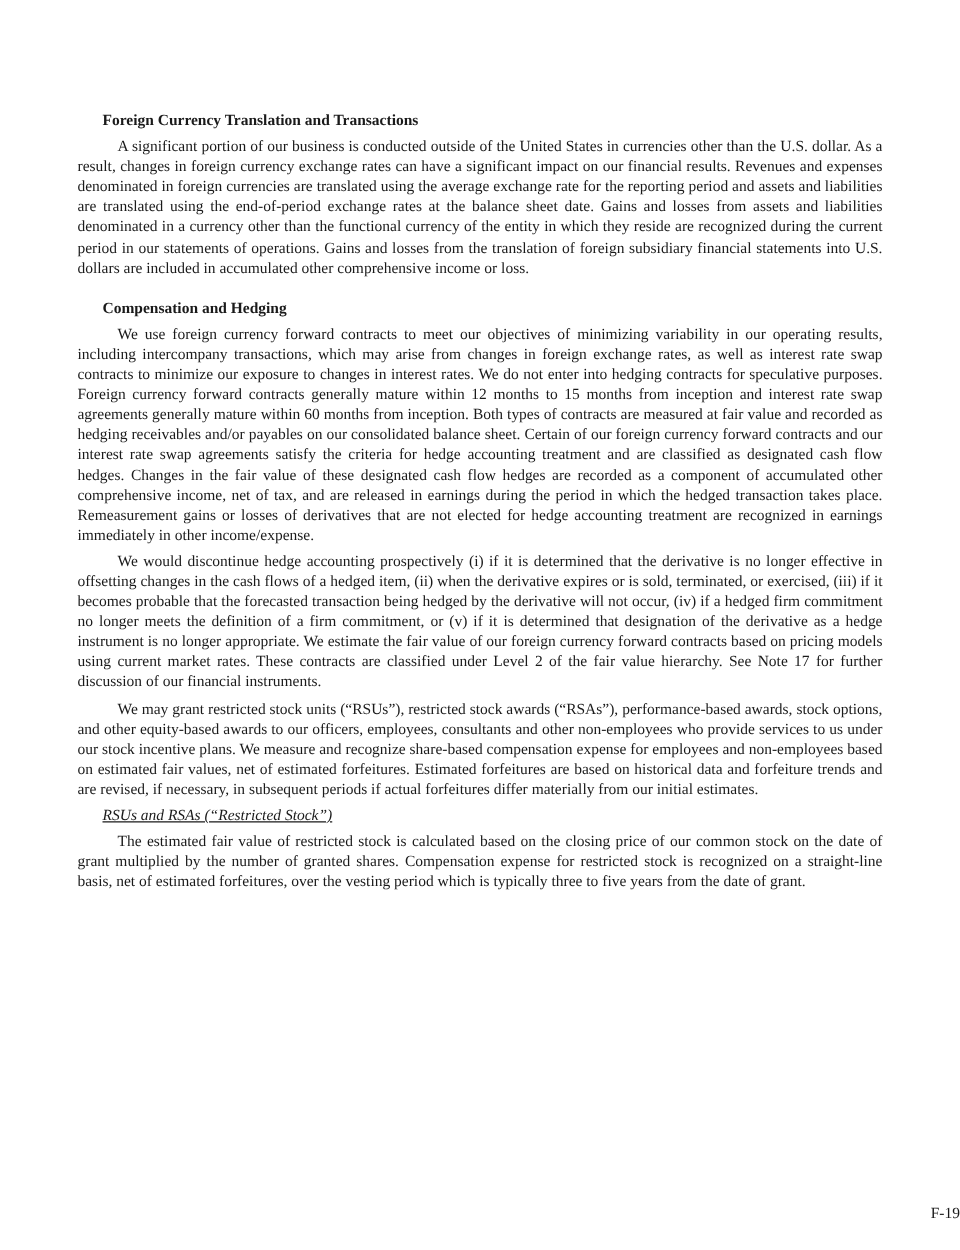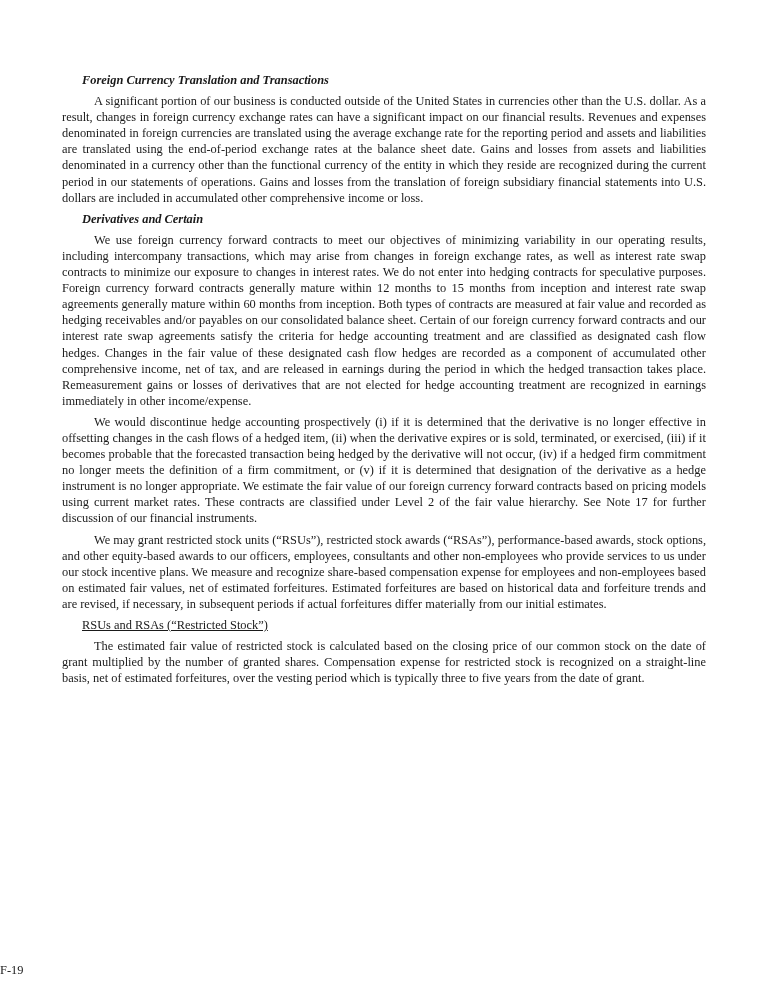--- a/index.html
+++ b/index.html
@@ -17,54 +17,54 @@
     }
     .page {
       position: absolute;
       left: 62px;
       top: 72px;
       width: 644px;
       font-size: 12.4px;
       line-height: 16.1px;
     }
     .heading {
-      font-style: italic;
       font-weight: bold;
-      margin: 0 0 5px 20px;
+      margin: 16px 0 5px 20px;
     }
     .para {
       text-align: justify;
       text-indent: 32px;
       margin: 0 0 5px 0;
     }
     .subheading {
       text-decoration: underline;
       margin: 0 0 5px 20px;
+      font-style: italic;
     }
     .footer {
       position: absolute;
       left: 0;
       width: 768px;
       top: 963px;
-      text-align: left;
+      text-align: right;
       font-size: 12.4px;
     }
   </style>
 </head>
 <body>
 
 <div class="page">
 
   <section>
     <p class="heading">Foreign Currency Translation and Transactions</p>
     <p class="para">A significant portion of our business is conducted outside of the United States in currencies other than the U.S. dollar. As a result, changes in foreign currency exchange rates can have a significant impact on our financial results. Revenues and expenses denominated in foreign currencies are translated using the average exchange rate for the reporting period and assets and liabilities are translated using the end-of-period exchange rates at the balance sheet date. Gains and losses from assets and liabilities denominated in a currency other than the functional currency of the entity in which they reside are recognized during the current period in our statements of operations. Gains and losses from the translation of foreign subsidiary financial statements into U.S. dollars are included in accumulated other comprehensive income or loss.</p>
   </section>
 
   <section>
-    <p class="heading">Derivatives and Certain</p>
+    <p class="heading">Compensation and Hedging</p>
     <p class="para">We use foreign currency forward contracts to meet our objectives of minimizing variability in our operating results, including intercompany transactions, which may arise from changes in foreign exchange rates, as well as interest rate swap contracts to minimize our exposure to changes in interest rates. We do not enter into hedging contracts for speculative purposes. Foreign currency forward contracts generally mature within 12 months to 15 months from inception and interest rate swap agreements generally mature within 60 months from inception. Both types of contracts are measured at fair value and recorded as hedging receivables and/or payables on our consolidated balance sheet. Certain of our foreign currency forward contracts and our interest rate swap agreements satisfy the criteria for hedge accounting treatment and are classified as designated cash flow hedges. Changes in the fair value of these designated cash flow hedges are recorded as a component of accumulated other comprehensive income, net of tax, and are released in earnings during the period in which the hedged transaction takes place. Remeasurement gains or losses of derivatives that are not elected for hedge accounting treatment are recognized in earnings immediately in other income/expense.</p>
     <p class="para">We would discontinue hedge accounting prospectively (i) if it is determined that the derivative is no longer effective in offsetting changes in the cash flows of a hedged item, (ii) when the derivative expires or is sold, terminated, or exercised, (iii) if it becomes probable that the forecasted transaction being hedged by the derivative will not occur, (iv) if a hedged firm commitment no longer meets the definition of a firm commitment, or (v) if it is determined that designation of the derivative as a hedge instrument is no longer appropriate. We estimate the fair value of our foreign currency forward contracts based on pricing models using current market rates. These contracts are classified under Level 2 of the fair value hierarchy. See Note 17 for further discussion of our financial instruments.</p>
   </section>
 
   <section>
     <p class="para">We may grant restricted stock units (“RSUs”), restricted stock awards (“RSAs”), performance-based awards, stock options, and other equity-based awards to our officers, employees, consultants and other non-employees who provide services to us under our stock incentive plans. We measure and recognize share-based compensation expense for employees and non-employees based on estimated fair values, net of estimated forfeitures. Estimated forfeitures are based on historical data and forfeiture trends and are revised, if necessary, in subsequent periods if actual forfeitures differ materially from our initial estimates.</p>
     <p class="subheading">RSUs and RSAs (“Restricted Stock”)</p>
     <p class="para">The estimated fair value of restricted stock is calculated based on the closing price of our common stock on the date of grant multiplied by the number of granted shares. Compensation expense for restricted stock is recognized on a straight-line basis, net of estimated forfeitures, over the vesting period which is typically three to five years from the date of grant.</p>
   </section>
 

